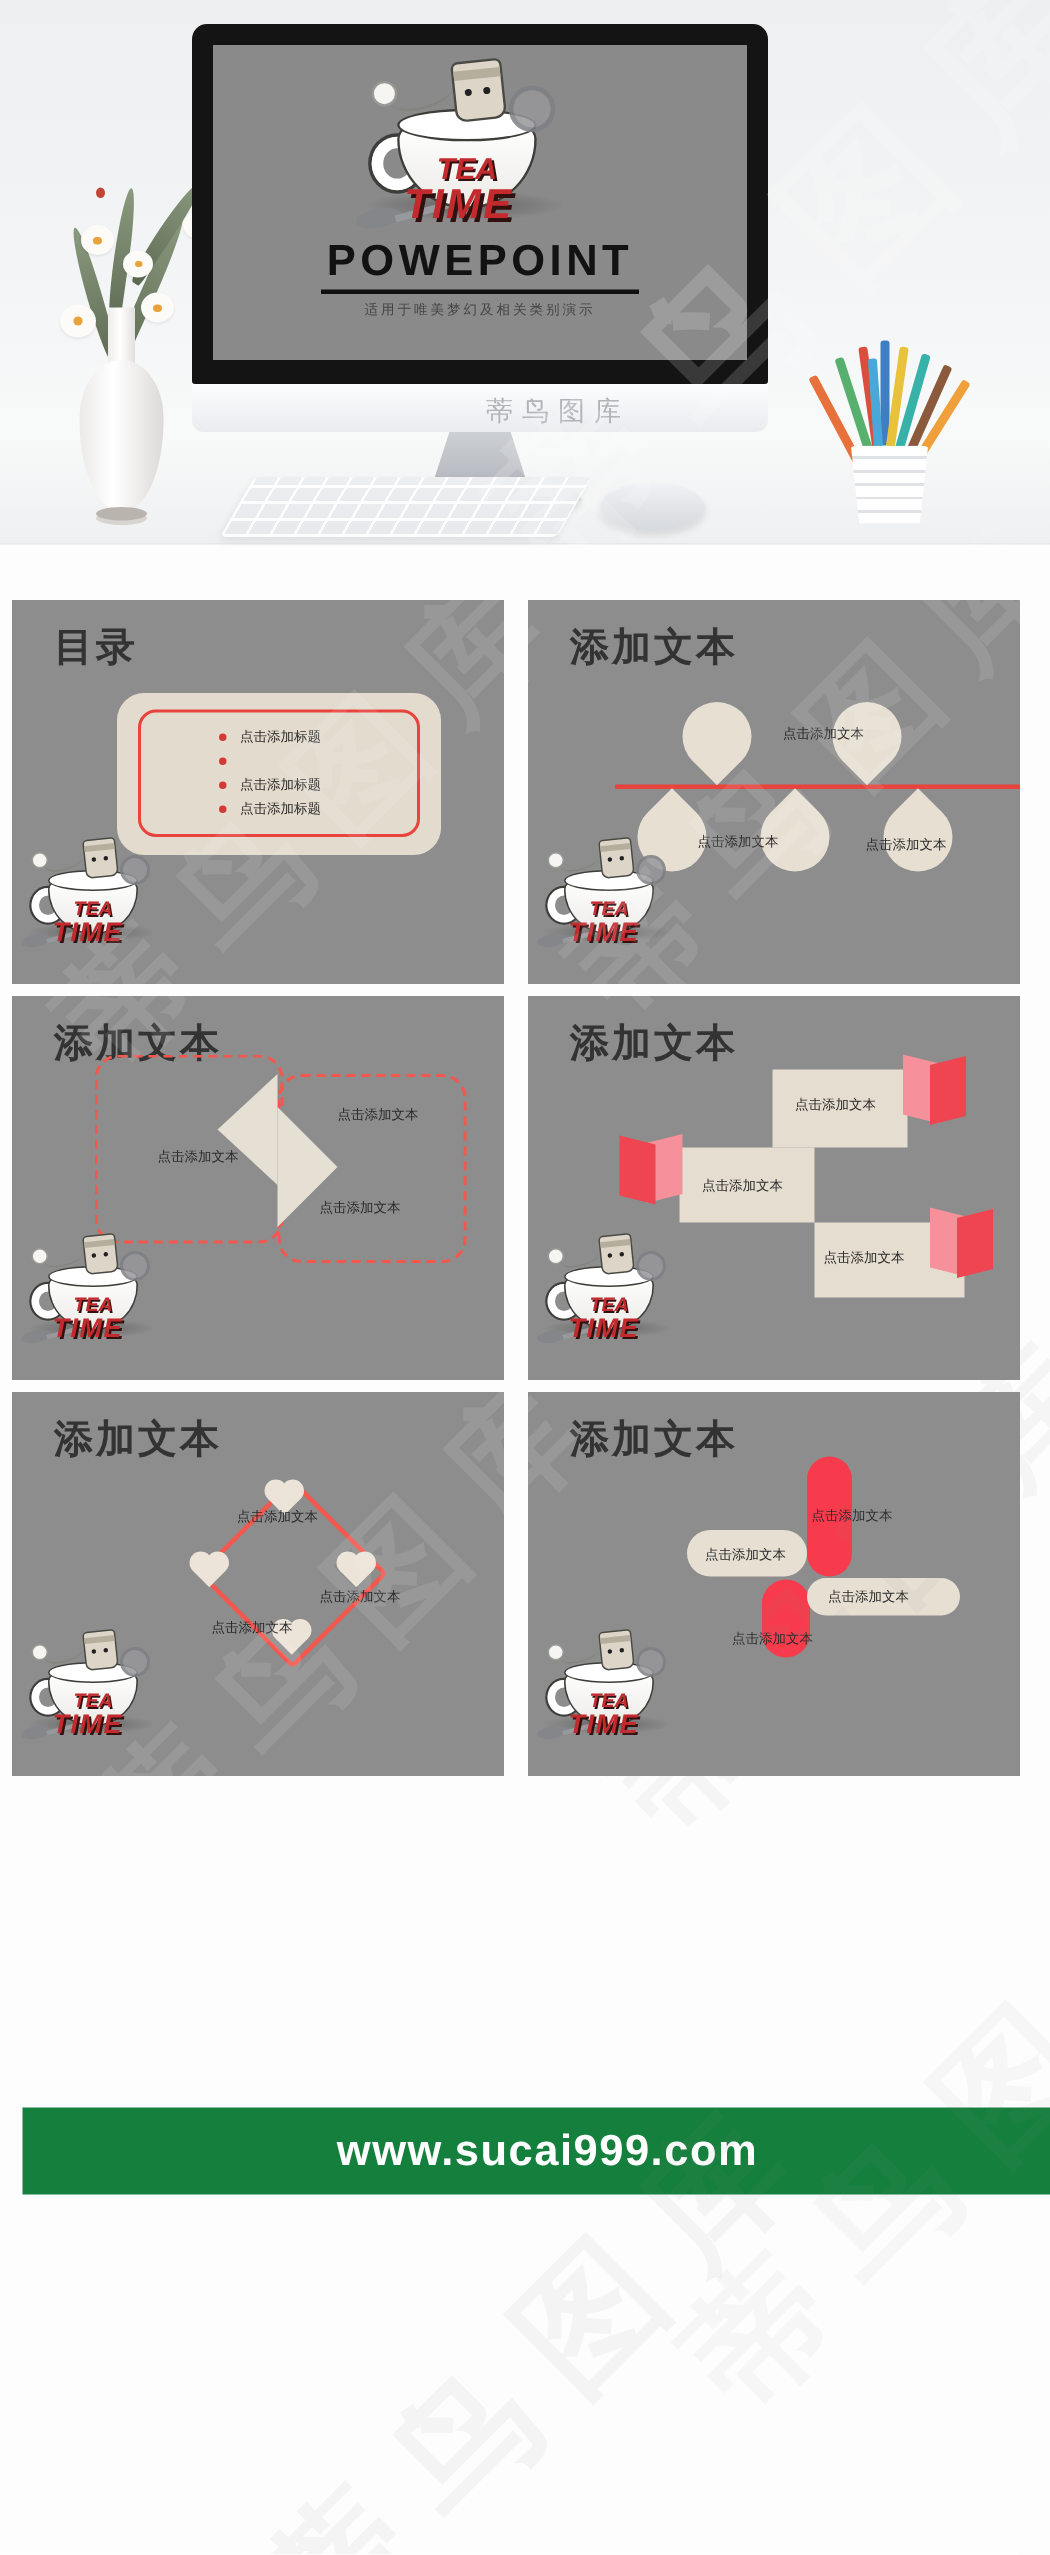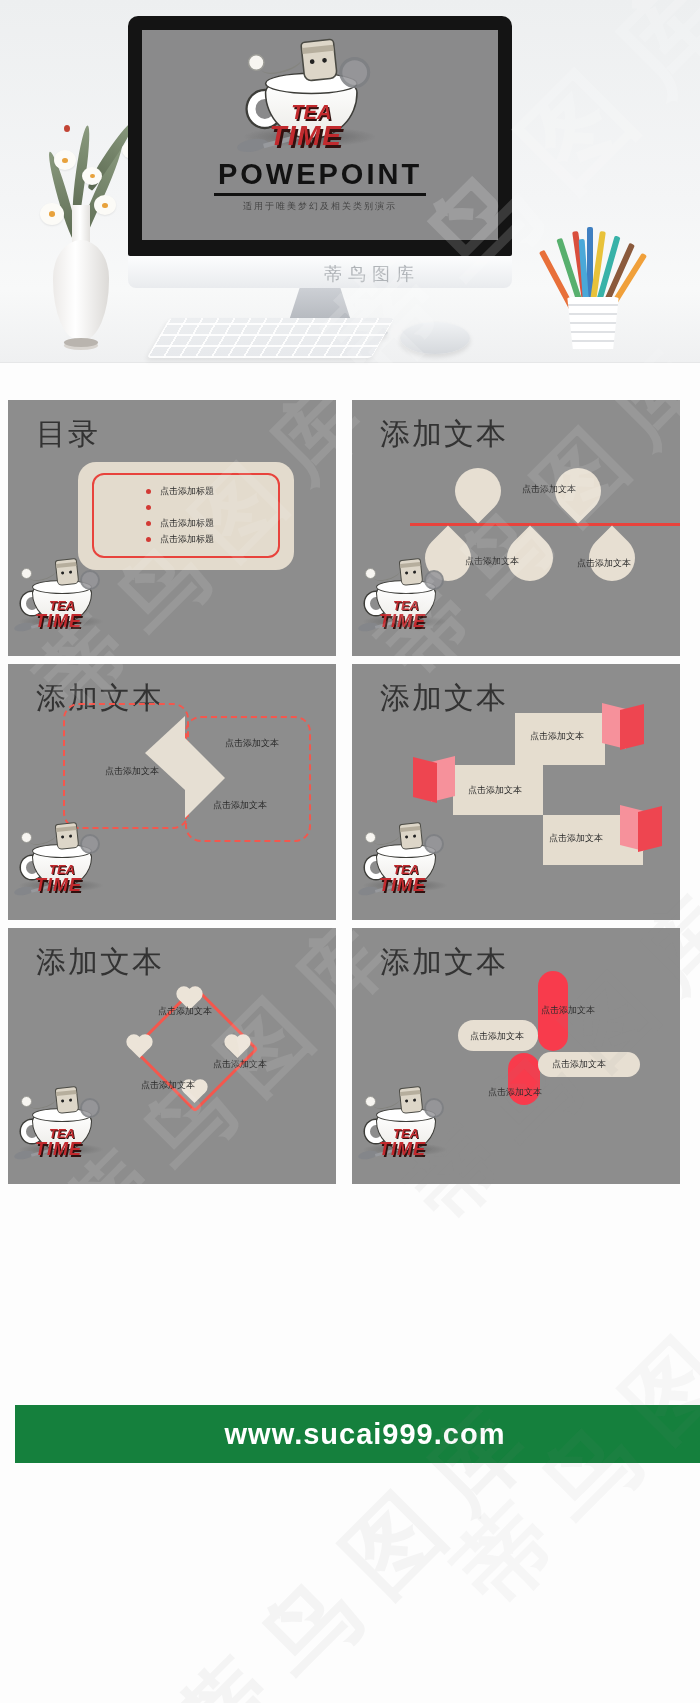--- a/index.html
+++ b/index.html
@@ -55,21 +55,21 @@
   .keyboard{position:absolute;left:158px;top:318px;width:225px;height:40px;background:#f4f5f7;
             border-radius:4px;transform:skewX(-30deg);box-shadow:0 3px 5px rgba(0,0,0,.07);
             background-image:repeating-linear-gradient(90deg,rgba(255,255,255,.9) 0 2px,transparent 2px 16px),
                              repeating-linear-gradient(0deg,rgba(255,255,255,.9) 0 2px,transparent 2px 11px),
                              linear-gradient(#eceef0,#e7e9ec);}
   .mouse{position:absolute;left:400px;top:322px;width:70px;height:32px;border-radius:50%;
          background:linear-gradient(#f0f2f4,#d5d8dc);box-shadow:0 3px 5px rgba(0,0,0,.10);}
 
   
   .slide{position:absolute;width:328px;height:256px;background:#8d8d8d;overflow:hidden;}
-  .slide-title{position:absolute;left:28px;top:14px;font-size:30px;font-weight:400;
+  .slide-title{position:absolute;left:28px;top:14px;font-size:26px;font-weight:700;
                letter-spacing:2px;color:#333;}
   .lbl{position:absolute;font-size:9px;color:#2b2b2b;white-space:nowrap;z-index:6;}
 
   
   .toc-box{position:absolute;left:70px;top:62px;width:216px;height:108px;background:#e3dbcd;
            border-radius:18px;}
   .toc-inner{position:absolute;left:14px;top:11px;right:14px;bottom:12px;border:2.5px solid #e8433c;
              border-radius:12px;display:flex;flex-direction:column;justify-content:center;
              align-items:center;gap:3px;}
   .toc-row{display:flex;align-items:center;gap:9px;height:13px;width:80px;}

